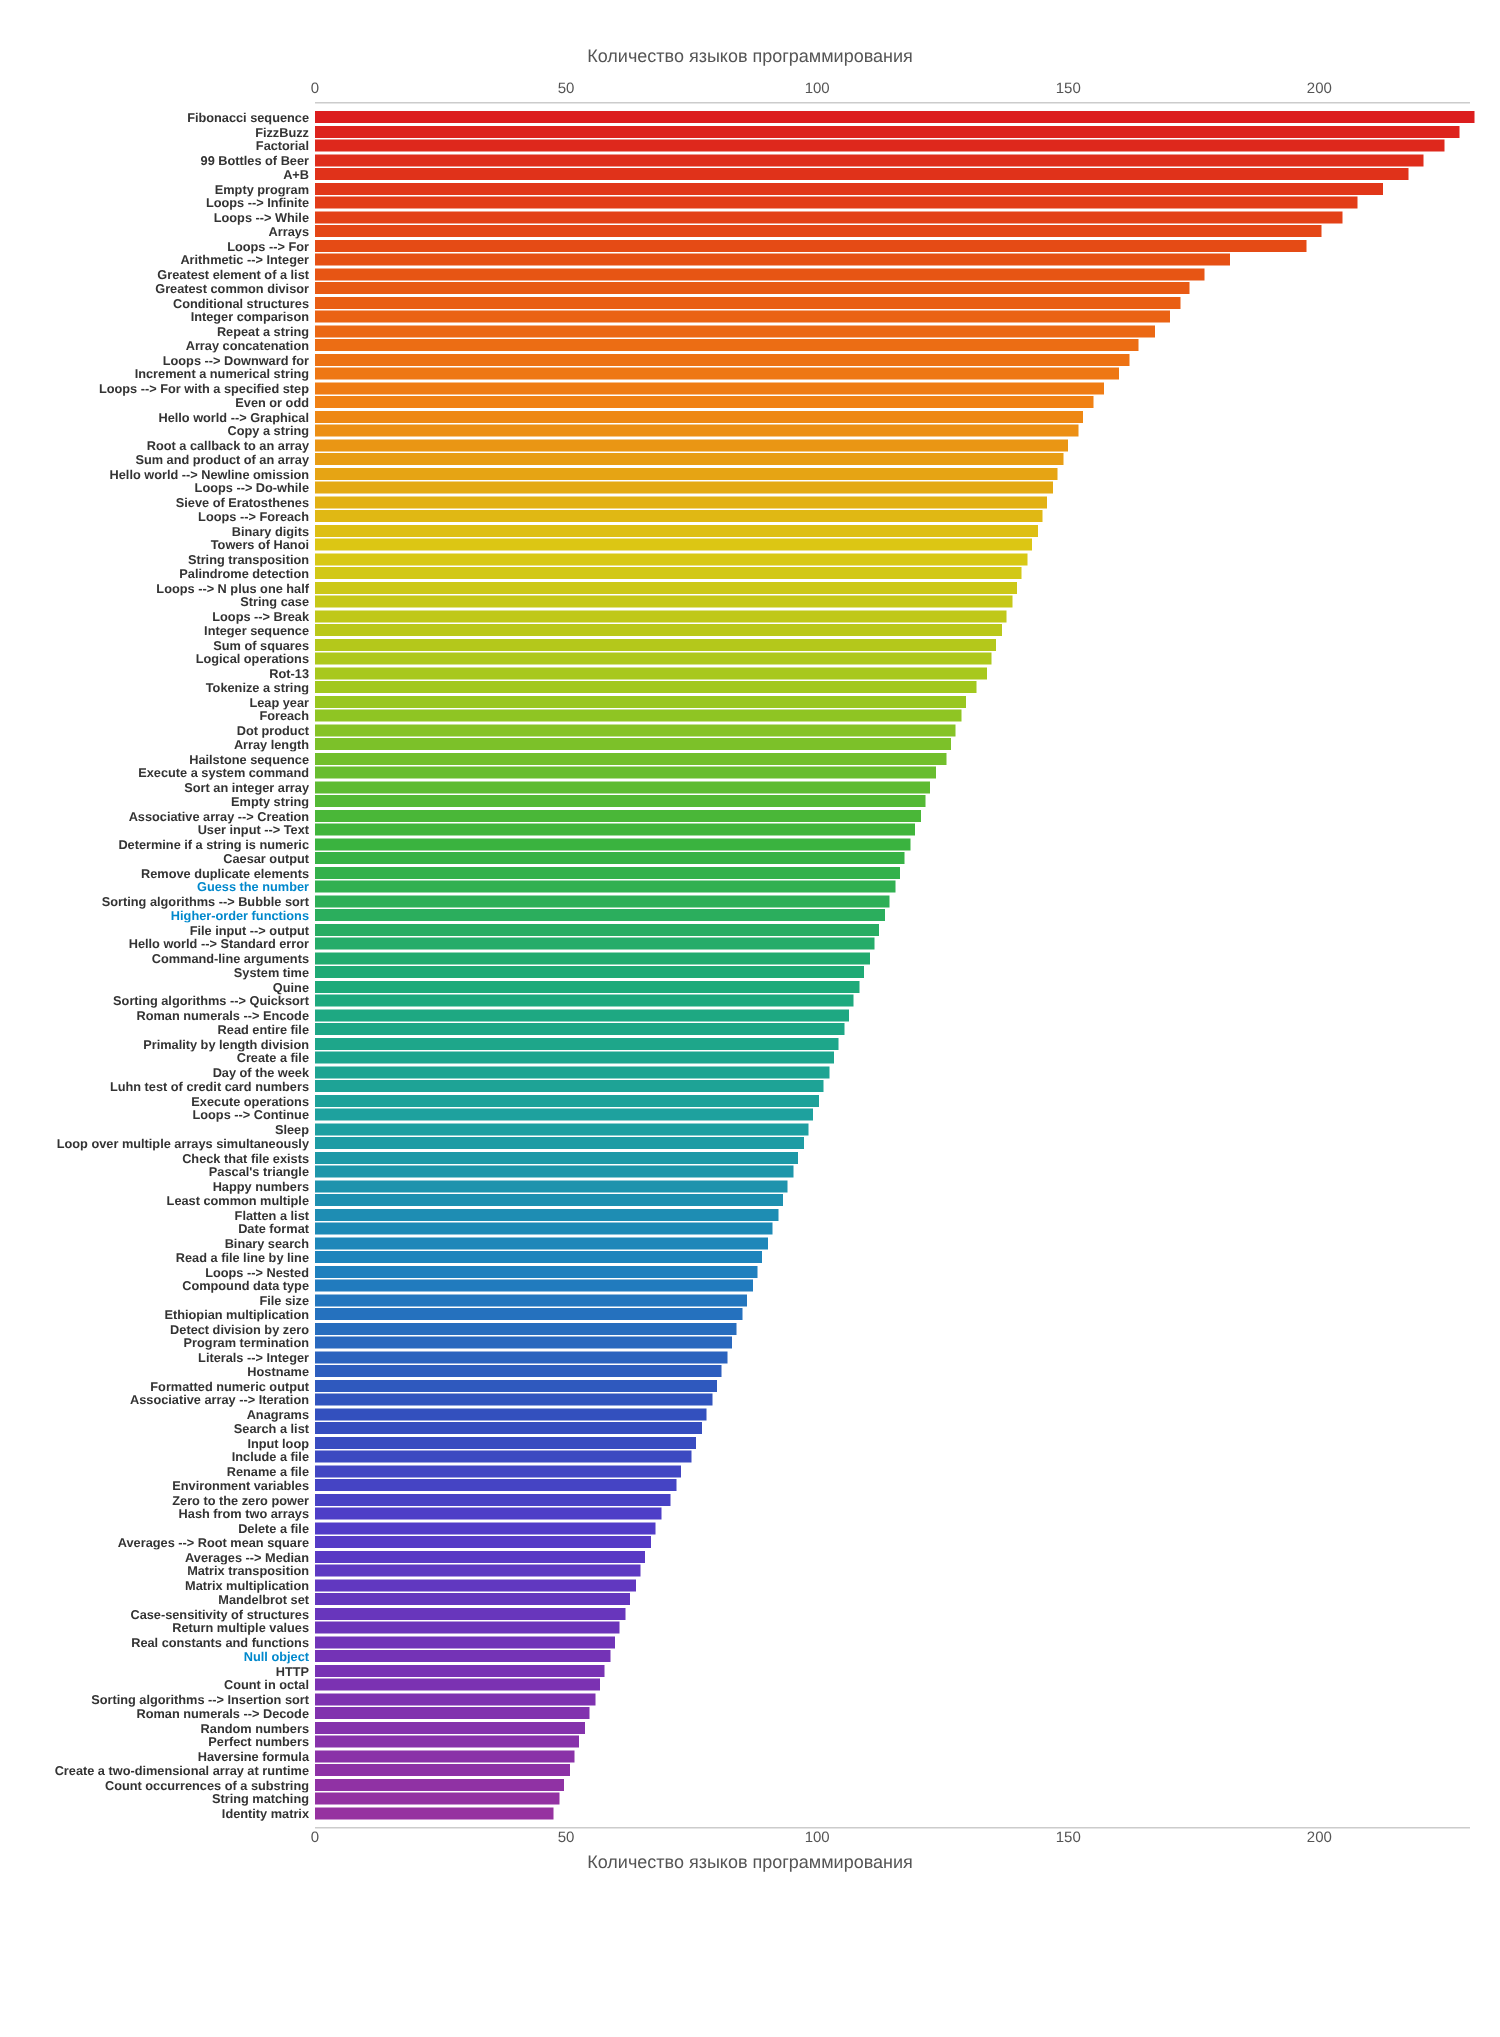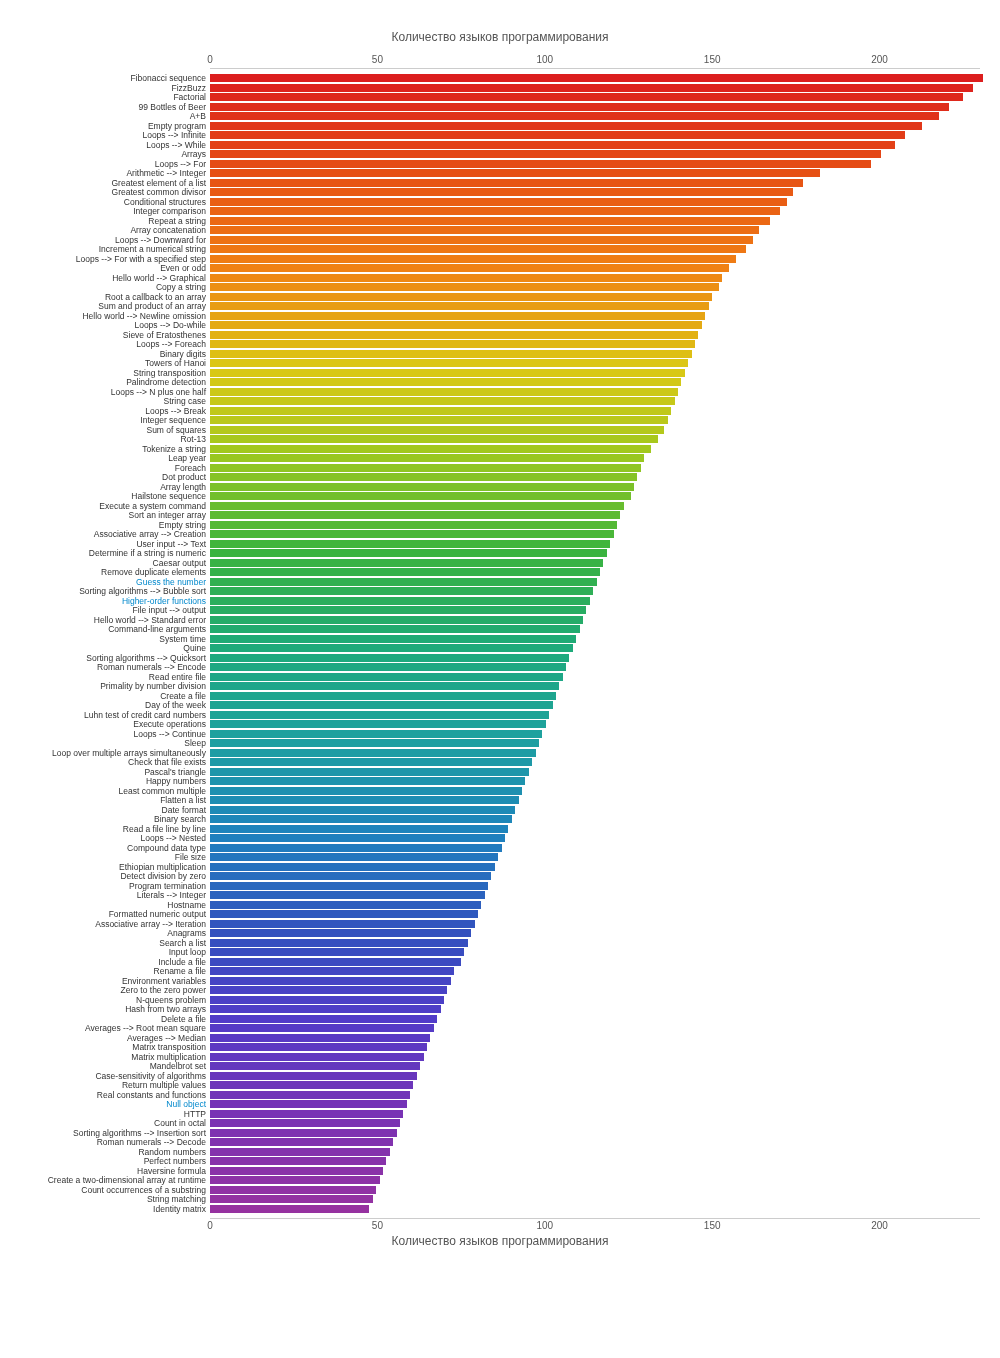--- a/index.html
+++ b/index.html
@@ -43,20 +43,21 @@
     .axis-tick {
       position: absolute;
       transform: translateX(-50%);
       font-size: 10px;
       color: #555;
     }
     .bars-section {
       display: flex;
       flex-direction: column;
       gap: 0px;
+      font-weight: bold;
     }
     .bar-row {
       display: flex;
       align-items: center;
       height: 8px;
       margin-bottom: 1.5px;
     }
     .bar-label {
       width: 200px;
       text-align: right;
@@ -339,20 +340,26 @@
             <div class="bar" style="width: 58.6957%; background-color: rgb(186, 200, 26);"></div>
           </div>
         </div>
         <div class="bar-row">
           <div class="bar-label">Sum of squares</div>
           <div class="bar-wrapper">
             <div class="bar" style="width: 58.2609%; background-color: rgb(180, 200, 27);"></div>
           </div>
         </div>
         <div class="bar-row">
+          <div class="bar-label">Logical operations</div>
+          <div class="bar-wrapper">
+            <div class="bar" style="width: 57.8261%; background-color: rgb(174, 200, 28);"></div>
+          </div>
+        </div>
+        <div class="bar-row">
           <div class="bar-label">Rot-13</div>
           <div class="bar-wrapper">
             <div class="bar" style="width: 57.3913%; background-color: rgb(168, 200, 29);"></div>
           </div>
         </div>
         <div class="bar-row">
           <div class="bar-label">Tokenize a string</div>
           <div class="bar-wrapper">
             <div class="bar" style="width: 56.5217%; background-color: rgb(162, 200, 30);"></div>
           </div>
@@ -495,21 +502,21 @@
             <div class="bar" style="width: 45.6522%; background-color: rgb(30, 168, 130);"></div>
           </div>
         </div>
         <div class="bar-row">
           <div class="bar-label">Read entire file</div>
           <div class="bar-wrapper">
             <div class="bar" style="width: 45.2174%; background-color: rgb(30, 167, 134);"></div>
           </div>
         </div>
         <div class="bar-row">
-          <div class="bar-label">Primality by number division</div>
+          <div class="bar-label">Primality by length division</div>
           <div class="bar-wrapper">
             <div class="bar" style="width: 44.7826%; background-color: rgb(30, 166, 138);"></div>
           </div>
         </div>
         <div class="bar-row">
           <div class="bar-label">Create a file</div>
           <div class="bar-wrapper">
             <div class="bar" style="width: 44.3478%; background-color: rgb(30, 165, 142);"></div>
           </div>
         </div>
@@ -693,26 +700,20 @@
             <div class="bar" style="width: 30.8696%; background-color: rgb(69, 68, 196);"></div>
           </div>
         </div>
         <div class="bar-row">
           <div class="bar-label">Zero to the zero power</div>
           <div class="bar-wrapper">
             <div class="bar" style="width: 30.4348%; background-color: rgb(72, 66, 197);"></div>
           </div>
         </div>
         <div class="bar-row">
-          <div class="bar-label">N-queens problem</div>
-          <div class="bar-wrapper">
-            <div class="bar" style="width: 30%; background-color: rgb(75, 64, 198);"></div>
-          </div>
-        </div>
-        <div class="bar-row">
           <div class="bar-label">Hash from two arrays</div>
           <div class="bar-wrapper">
             <div class="bar" style="width: 29.5652%; background-color: rgb(78, 62, 199);"></div>
           </div>
         </div>
         <div class="bar-row">
           <div class="bar-label">Delete a file</div>
           <div class="bar-wrapper">
             <div class="bar" style="width: 29.1304%; background-color: rgb(81, 60, 200);"></div>
           </div>
@@ -741,21 +742,21 @@
             <div class="bar" style="width: 27.3913%; background-color: rgb(97, 56, 192);"></div>
           </div>
         </div>
         <div class="bar-row">
           <div class="bar-label">Mandelbrot set</div>
           <div class="bar-wrapper">
             <div class="bar" style="width: 26.9565%; background-color: rgb(100, 55, 190);"></div>
           </div>
         </div>
         <div class="bar-row">
-          <div class="bar-label">Case-sensitivity of algorithms</div>
+          <div class="bar-label">Case-sensitivity of structures</div>
           <div class="bar-wrapper">
             <div class="bar" style="width: 26.5217%; background-color: rgb(104, 54, 188);"></div>
           </div>
         </div>
         <div class="bar-row">
           <div class="bar-label">Return multiple values</div>
           <div class="bar-wrapper">
             <div class="bar" style="width: 26.087%; background-color: rgb(108, 53, 186);"></div>
           </div>
         </div>

